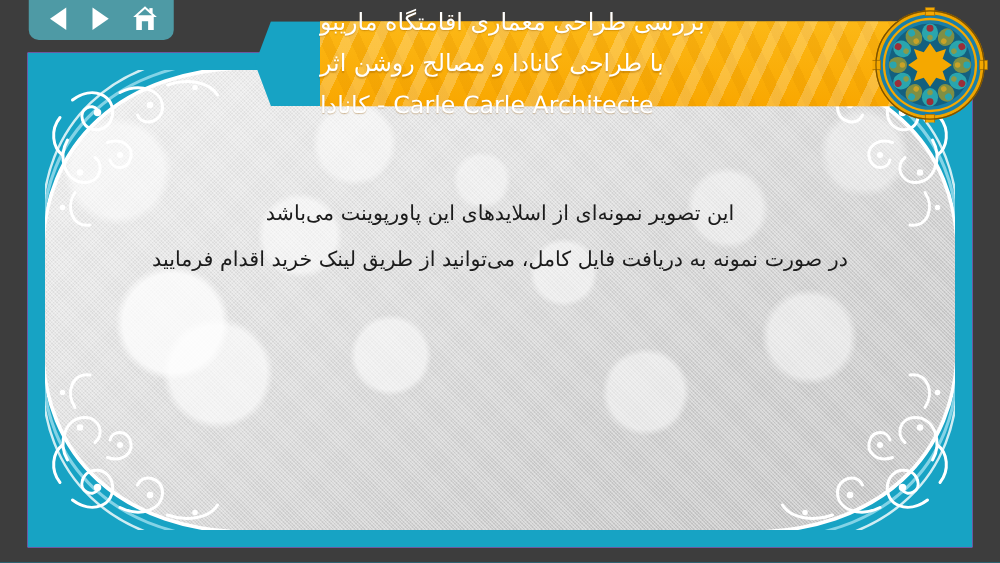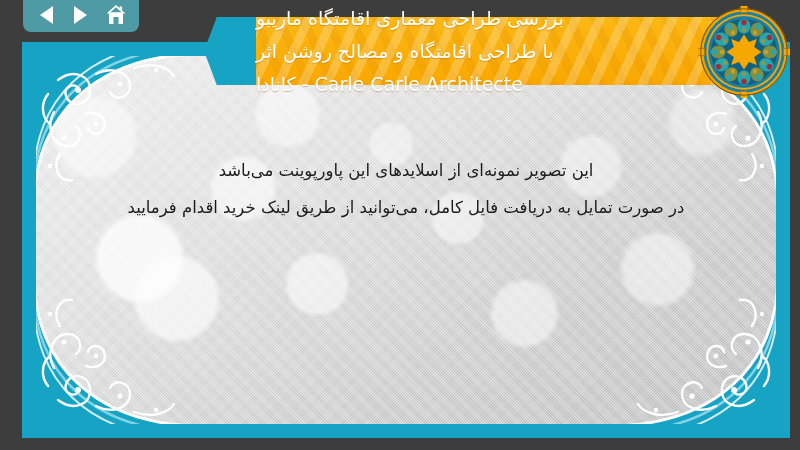--- a/index.html
+++ b/index.html
@@ -29,21 +29,20 @@
   .navbtn{width:26px;height:24px;display:flex;align-items:center;justify-content:center;cursor:pointer;}
   .tri-left{width:0;height:0;border-top:9px solid transparent;border-bottom:9px solid transparent;border-right:13px solid #ffffff;}
   .tri-right{width:0;height:0;border-top:9px solid transparent;border-bottom:9px solid transparent;border-left:13px solid #ffffff;}
 
   
   #slide{
     position:absolute;left:22px;top:42px;
     width:756px;height:396px;
     overflow:hidden;
     background:#d946ef;
-    padding-left:12px;
   }
   
   #frame-border{
     position:absolute;inset:0;
     background:#17a3c4;
   }
   
   #slide-inner{
     position:absolute;left:14px;top:14px;right:14px;bottom:14px;
     background:
@@ -240,32 +239,32 @@
             <circle cx="86" cy="30" r="2.6"></circle>
           <circle cx="30" cy="84" r="2.6"></circle>
             <circle cx="62" cy="70" r="2.4"></circle>
           <circle cx="122" cy="16" r="2.2"></circle>
             <circle cx="16" cy="112" r="2.2"></circle>
         </g>
       </svg>
 
       <div id="body-text">
         <div class="bline">این تصویر نمونه‌ای از اسلایدهای این پاورپوینت می‌باشد</div>
-        <div class="bline">در صورت تمایل به دریافت فایل کامل، می‌توانید از طریق لینک خرید اقدام فرمایید</div>
+        <div class="bline">در صورت نمونه به دریافت فایل کامل، می‌توانید از طریق لینک خرید اقدام فرمایید</div>
       </div>
 
     </div>
   </div>
 
   <div id="banner">
     <div id="banner-tab"></div>
     <div id="banner-strip"></div>
     <div id="banner-titles">
       <div class="tline">بررسی طراحی معماری اقامتگاه ماریبو</div>
-      <div class="tline">با طراحی اقامتگاه و مصالح روشن اثر</div>
+      <div class="tline">با طراحی کانادا و مصالح روشن اثر</div>
       <div class="tline">Carle Carle Architecte - کانادا</div>
     </div>
 
     <svg id="medallion" viewBox="0 0 100 100">
       <defs>
         <clipPath id="mclip">
             <circle cx="50" cy="50" r="45"></circle>
           </clipPath>
       </defs>
       <circle cx="50" cy="50" r="47" fill="#f0a500" stroke="#b07500" stroke-width="1.2"></circle>

